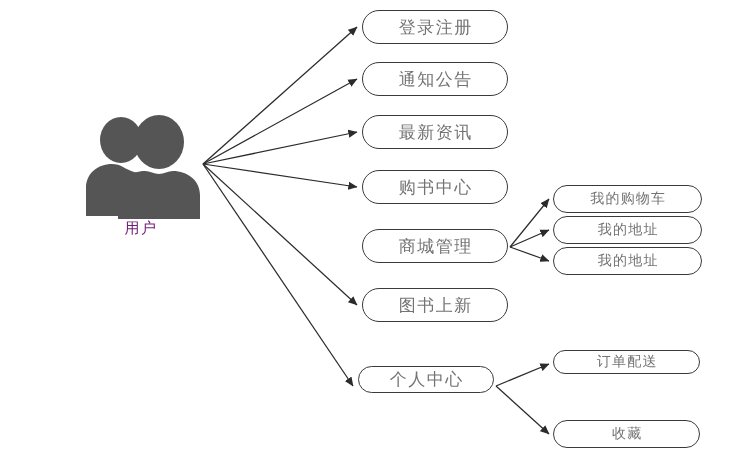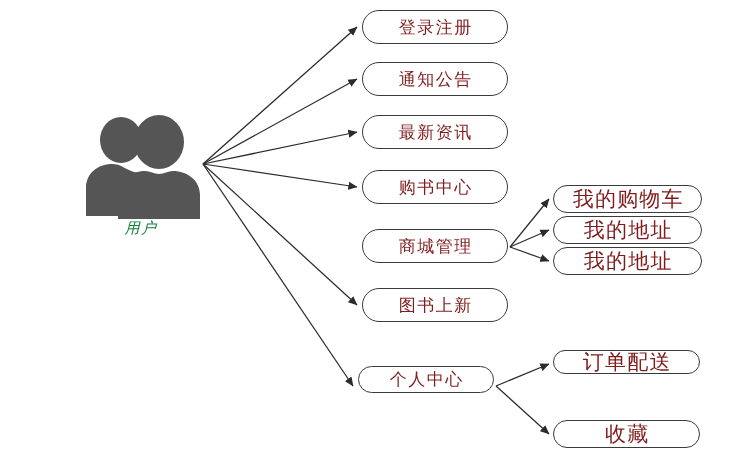--- a/index.html
+++ b/index.html
@@ -28,48 +28,47 @@
     background:#ffffff;
     border:1.6px solid #3a3a3a;
     border-radius:999px;
     display:flex;
     align-items:center;
     justify-content:center;
     z-index:3;
   }
   .usecase .uclabel{
     font-size:17px;
-    color:#7f1d1d;
+    color:#737373;
     letter-spacing:1.5px;
     line-height:1;
     white-space:nowrap;
     padding:0 6px;
     text-indent:1.5px;
   }
-  .usecase.small .uclabel{ font-size:21px; letter-spacing:1.2px; }
+  .usecase.small .uclabel{ font-size:14px; letter-spacing:1.2px; }
 
   
   #actor{
     position:absolute;
     left:82px; top:112px;
     width:118px; height:108px;
     z-index:2;
   }
   #actor svg{display:block;}
   #actor-label{
     position:absolute;
     left:82px; top:219px;
     width:118px;
     text-align:center;
     font-size:15px;
     letter-spacing:1.5px;
-    color:#15803d;
+    color:#701a75;
     z-index:2;
     white-space:nowrap;
-    font-style:italic;
   }
 </style>
 </head>
 <body>
 
 <div id="canvas">
 
   <svg id="edges" viewBox="0 0 752 463" xmlns="http://www.w3.org/2000/svg">
     <defs>
       <marker id="ah" viewBox="0 0 10 10" refX="9.4" refY="5" markerWidth="7.4" markerHeight="7.4" orient="auto-start-reverse">

